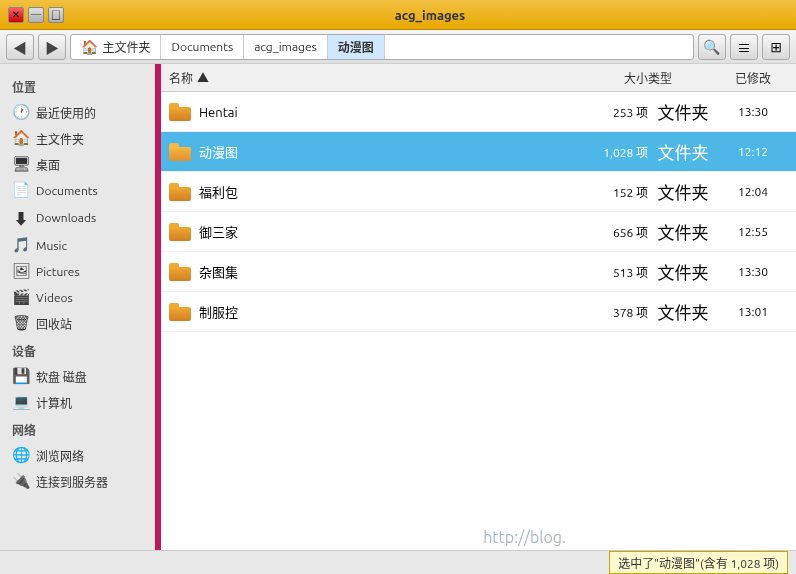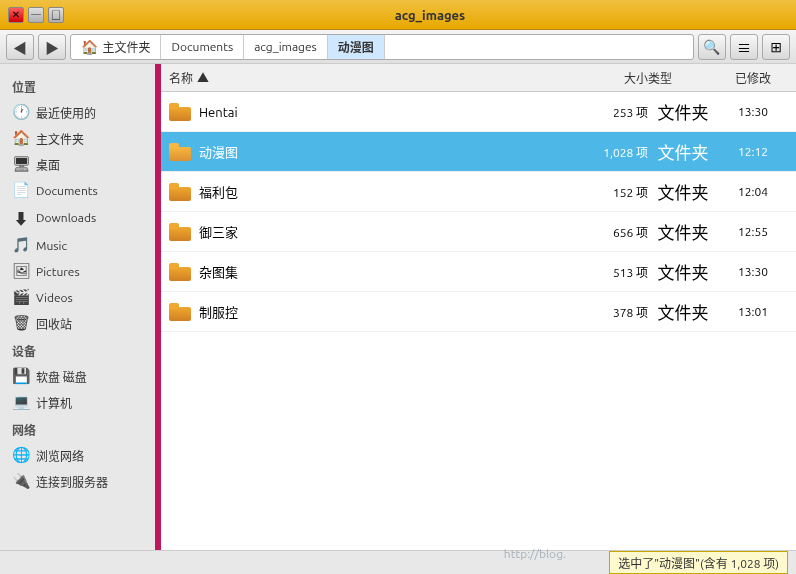--- a/index.html
+++ b/index.html
@@ -236,23 +236,23 @@
     }
     .status-badge {
       background: #fffacd;
       border: 1px solid #c8a800;
       padding: 2px 8px;
       font-size: 12px;
       color: #333;
     }
     .watermark {
       position: absolute;
-      bottom: 14px;
+      bottom: 28px;
       right: 230px;
-      font-size: 12px;
+      font-size: 16px;
       color: #8899aa;
       opacity: 0.7;
     }
   </style>
 </head>
 <body>
 
 <div class="title-bar">
   <div class="title-bar-controls">
     <div class="title-btn close">

